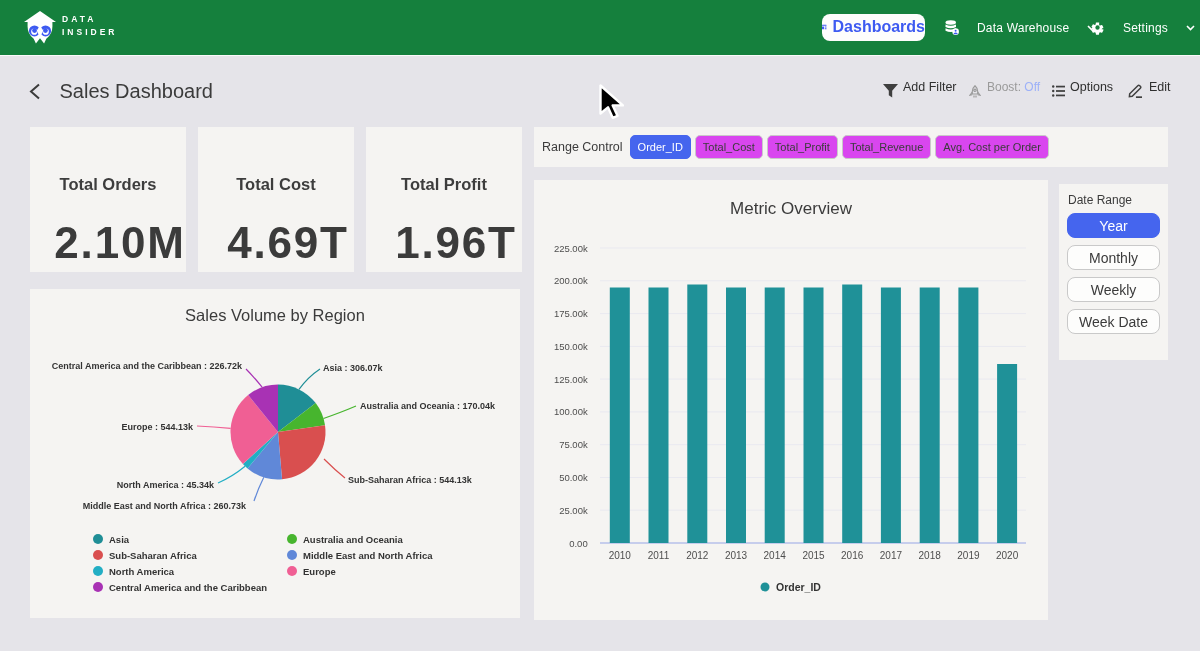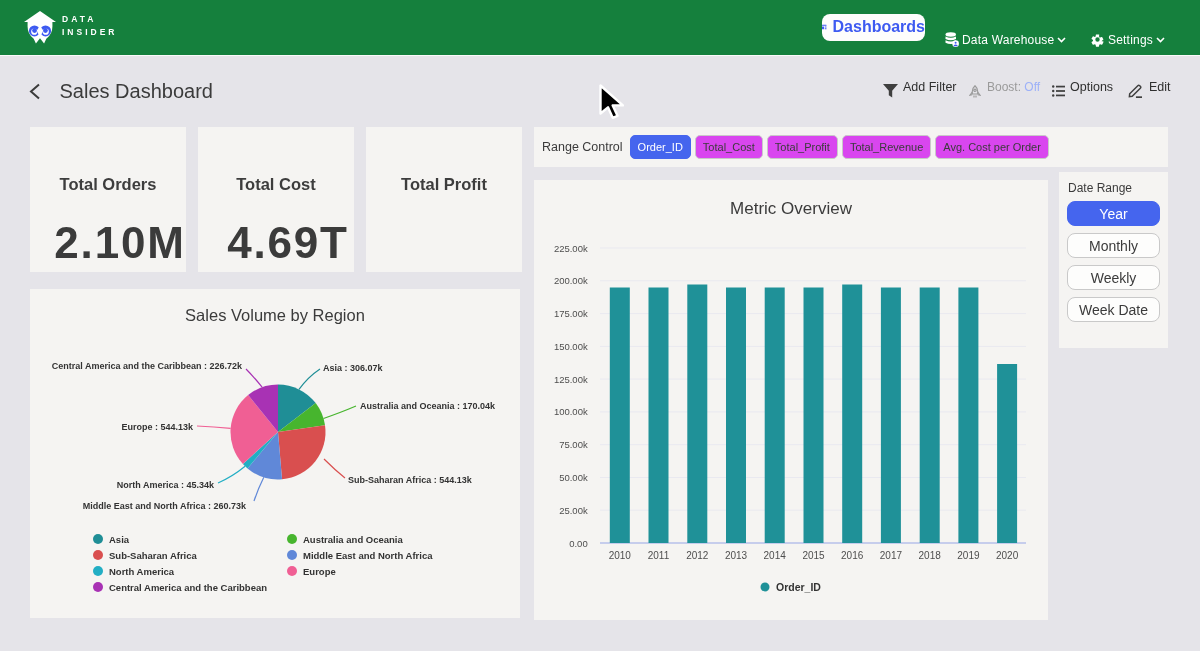--- a/index.html
+++ b/index.html
@@ -4,36 +4,36 @@
 <style>
 * { margin:0; padding:0; box-sizing:border-box; }
 html,body { width:1200px; height:651px; overflow:hidden; }
 body { font-family:"Liberation Sans", sans-serif; background:#e5e4e9; position:relative; }
 .abs { position:absolute; }
 .card { position:absolute; background:#f5f4f2; }
 
 .nav { position:absolute; left:0; top:0; width:1200px; height:55.5px; background:#15803d; border-bottom:1.5px solid #fafafa; }
 .logo-txt { position:absolute; left:62px; top:12.5px; color:#fff; font-size:8.5px; font-weight:bold; letter-spacing:3px; line-height:13.8px; }
 .nav-btn { position:absolute; left:822px; top:13.5px; width:103px; height:27px; background:#fdfdfc; border-radius:8px; display:flex; align-items:center; justify-content:center; gap:6px; color:#3d5af1; font-size:16px; font-weight:600; }
-.nav-item { position:absolute; top:12px; height:55px; display:flex; align-items:center; gap:3px; color:#fff; font-size:12px; font-weight:500; letter-spacing:0.2px; }
+.nav-item { position:absolute; top:0; height:55px; display:flex; align-items:center; gap:18px; color:#fff; font-size:12px; font-weight:500; letter-spacing:0.2px; }
 
 .title { position:absolute; left:59.5px; top:80px; font-size:20px; color:#3b3b3b; font-weight:500; }
 .hicon { position:absolute; top:84px; }
 .hlabel { position:absolute; top:80px; font-size:12.5px; font-weight:500; color:#2f2f2f; }
 
 .kpi { position:absolute; top:127px; width:156px; height:145px; background:#f5f4f2; text-align:center; }
 .kpi .t { margin-top:48px; font-size:16.5px; color:#3d3d3d; font-weight:bold; }
 .kpi .v { margin-top:24px; font-size:44px; color:#3b3b3b; font-weight:bold; letter-spacing:1.8px;padding-left:24px; }
 
 .mbar { position:absolute; left:534px; top:127px; width:634px; height:40px; background:#f5f4f2; display:flex; align-items:center; }
 .mbar .lbl { margin-left:8px; font-size:12.5px; color:#3b3b3b; white-space:nowrap; }
 .chip { height:24px; border-radius:5px; border:1px solid #c9c9c9; background:#d946ef; color:#3b3b3b; font-size:11px; display:flex; align-items:center; padding:0 7px; margin-left:4px; white-space:nowrap; }
 .chip.sel { background:#4565ee; color:#fff; border-color:#4565ee; }
 
-.dpanel { position:absolute; left:1059px; top:172px; width:109px; height:176px; background:#f5f4f2; }
+.dpanel { position:absolute; left:1059px; top:184px; width:109px; height:176px; background:#f5f4f2; }
 .dpanel .dl { margin:8.5px 0 6.5px 9px; font-size:12px; color:#3b3b3b; }
 .dbtn { width:93px; height:25px; margin:0 auto 7px auto; border:1px solid #c9c9c9; border-radius:8px; background:#fdfdfc; color:#3b3b3b; font-size:14px; display:flex; align-items:center; justify-content:center; }
 .dbtn.sel { background:#4565ee; color:#fff; border-color:#4565ee; }
 </style>
 </head>
 <body>
 
 <div class="nav">
   <svg class="abs" style="left:24px;top:10.5px" width="32" height="35" viewBox="0 0 33 36">
     <path fill="#fff" d="M16.5 0 L33 11.2 L29.3 11.2 L29.3 16 Q29.3 24 23 28.5 L20.7 33.5 L16.5 28 L12.3 33.5 L10 28.5 Q3.7 24 3.7 16 L3.7 11.2 L0 11.2 Z"></path>
@@ -122,20 +122,21 @@
 <div class="kpi" style="left:30px">
     <div class="t">Total Orders</div>
     <div class="v">2.10M</div>
   </div>
 <div class="kpi" style="left:198px">
     <div class="t">Total Cost</div>
     <div class="v">4.69T</div>
   </div>
 <div class="kpi" style="left:366px">
     <div class="t">Total Profit</div>
+    <div class="v">1.96T</div>
   </div>
 
 <div class="mbar">
   <div class="lbl">Range Control</div>
   <div class="chip sel" style="margin-left:7px">Order_ID</div>
   <div class="chip">Total_Cost</div>
   <div class="chip">Total_Profit</div>
   <div class="chip">Total_Revenue</div>
   <div class="chip">Avg. Cost per Order</div>
 </div>

